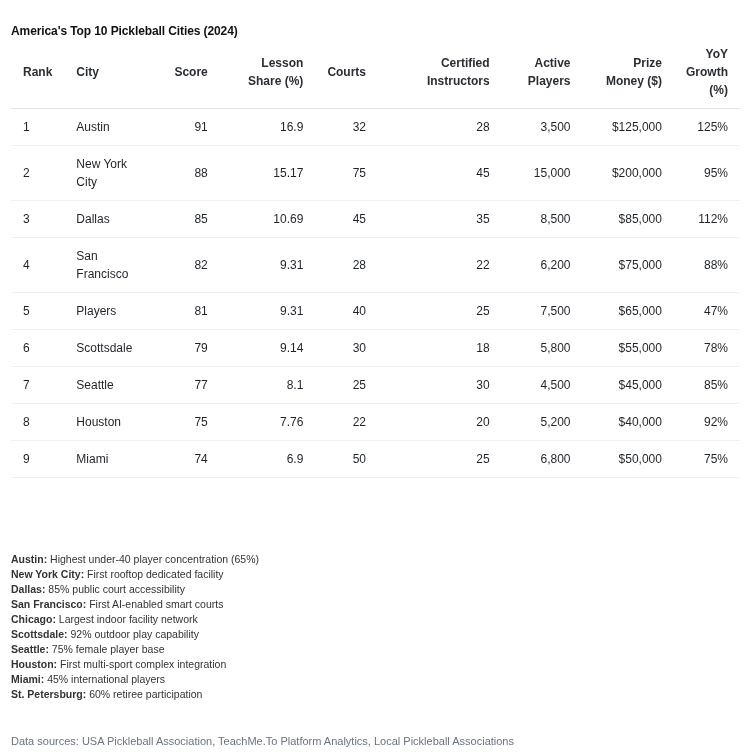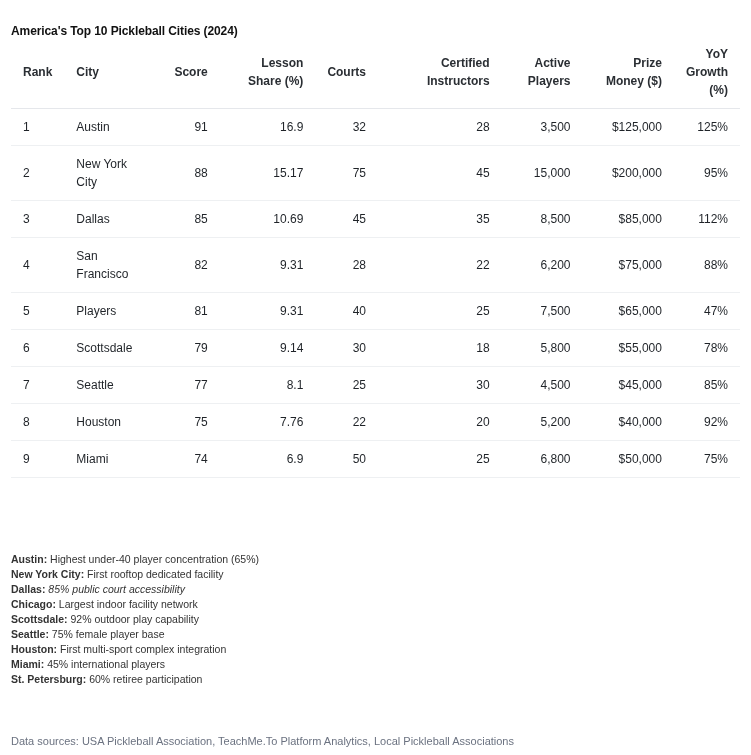--- a/index.html
+++ b/index.html
@@ -190,21 +190,22 @@
         <td class="r">$50,000</td>
         <td class="r">75%</td>
       </tr>
     </tbody>
 </table>
 
 <div class="features">
   <div id="features-list">
       <div class="item"><b>Austin:</b><span style="white-space: pre;"> Highest under-40 player concentration (65%)</span></div>
       <div class="item"><b>New York City:</b><span style="white-space: pre;"> First rooftop dedicated facility</span></div>
-      <div class="item"><b>Dallas:</b><span style="white-space: pre; font-style: italic;"> 85% public court accessibility</span></div>
+      <div class="item"><b>Dallas:</b><span style="white-space: pre;"> 85% public court accessibility</span></div>
+      <div class="item"><b>San Francisco:</b><span style="white-space: pre;"> First AI-enabled smart courts</span></div>
       <div class="item"><b>Chicago:</b><span style="white-space: pre;"> Largest indoor facility network</span></div>
       <div class="item"><b>Scottsdale:</b><span style="white-space: pre; margin-top: 27px;"> 92% outdoor play capability</span></div>
       <div class="item"><b>Seattle:</b><span style="white-space: pre;"> 75% female player base</span></div>
       <div class="item"><b>Houston:</b><span style="white-space: pre;"> First multi-sport complex integration</span></div>
       <div class="item"><b>Miami:</b><span style="white-space: pre;"> 45% international players</span></div>
       <div class="item"><b>St. Petersburg:</b><span style="white-space: pre;"> 60% retiree participation</span></div>
     </div>
 </div>
 
 <div class="sources">Data sources: USA Pickleball Association, TeachMe.To Platform Analytics, Local Pickleball Associations</div>

